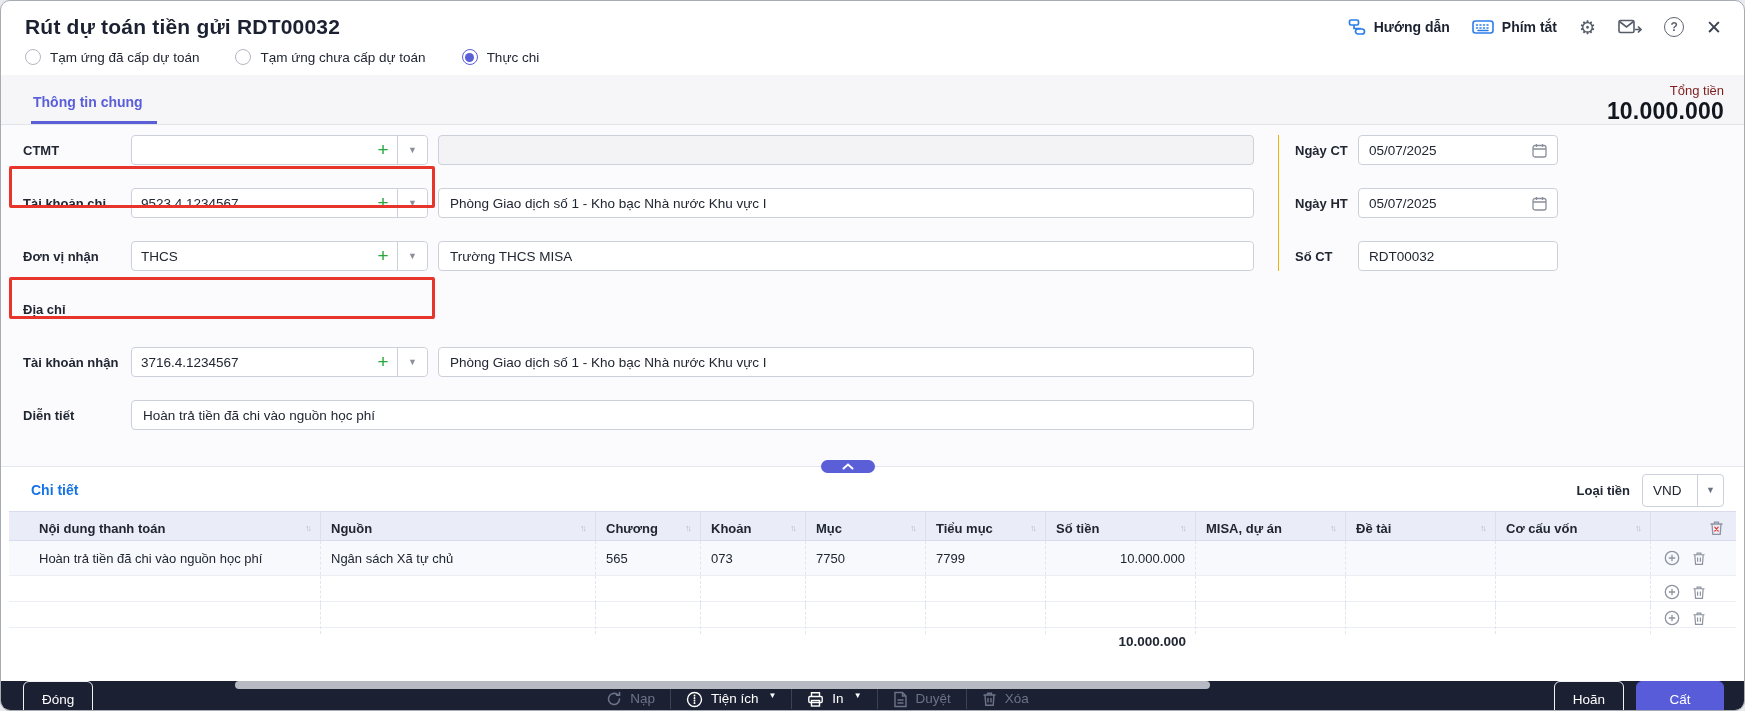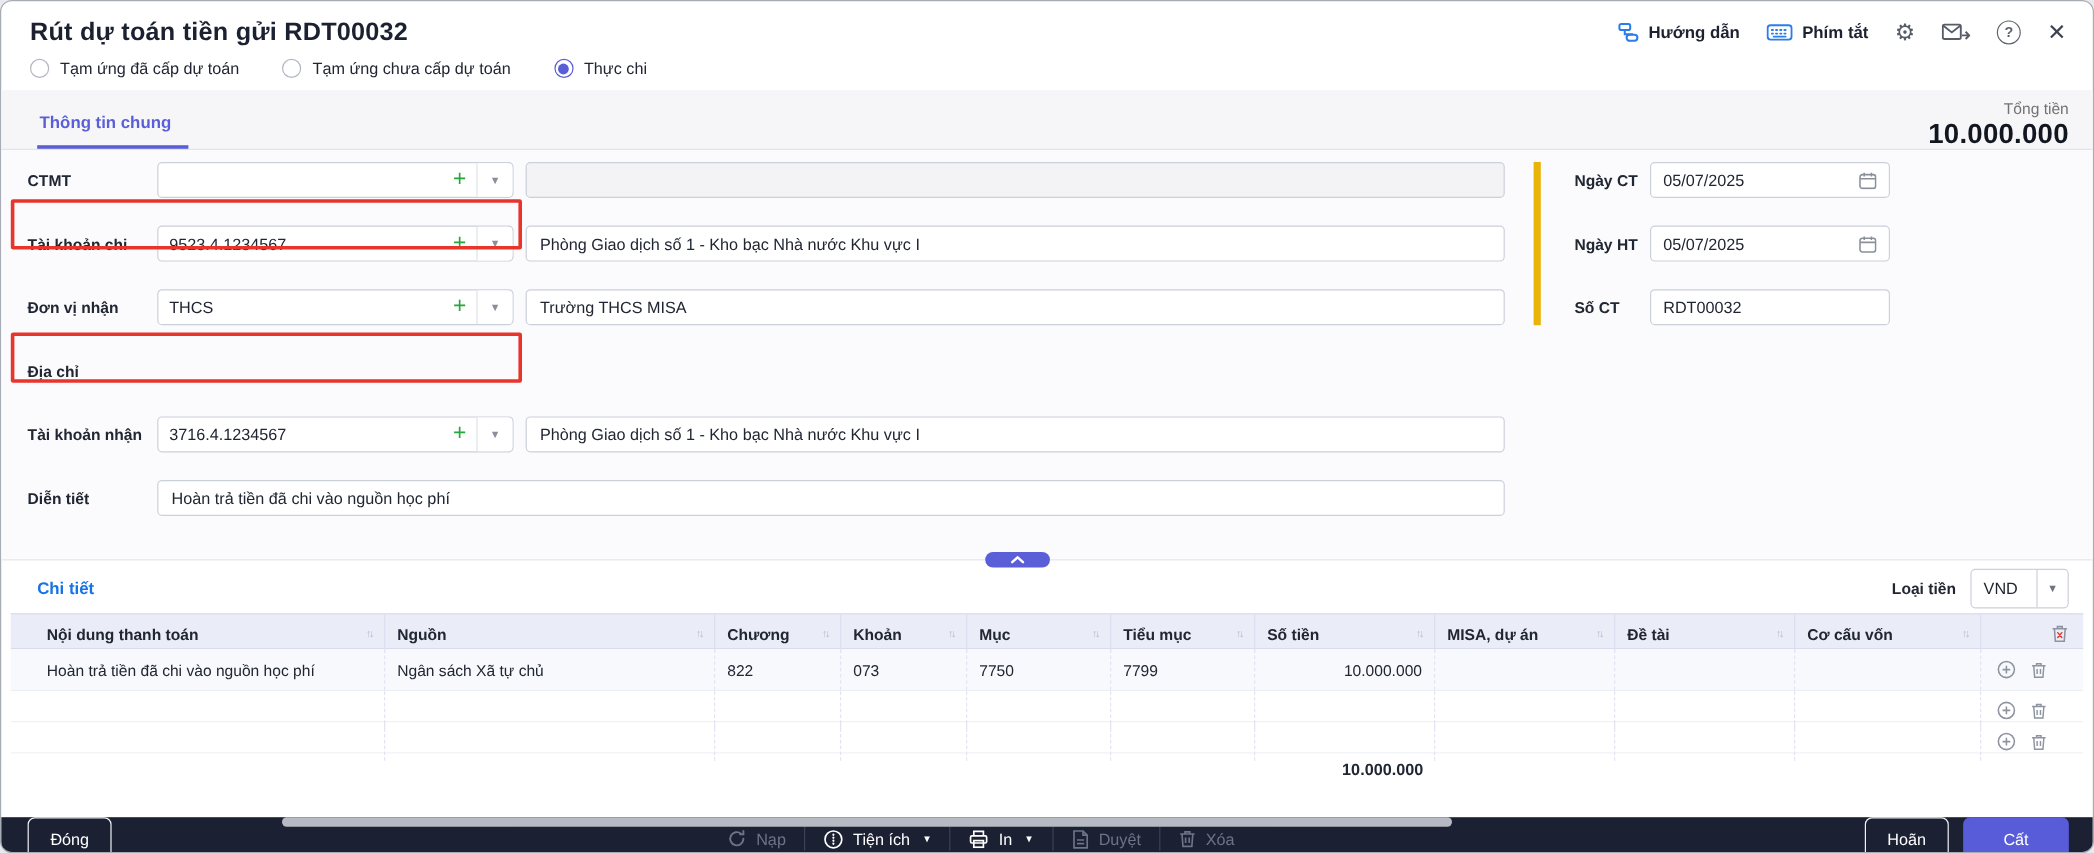--- a/index.html
+++ b/index.html
@@ -23,27 +23,27 @@
   .radio-row{ display:flex; gap:36px; padding:8px 24px 10px; align-items:center;}
   .radio{ display:flex; align-items:center; gap:9px; cursor:pointer; font-size:13.5px; color:#202632;}
   .rdot{ width:16px; height:16px; border-radius:50%; border:1.5px solid #b3b7c2; background:#fff; flex:none;}
   .radio.sel .rdot{ border-color:#5a5fd8; position:relative;}
   .radio.sel .rdot::after{ content:""; position:absolute; inset:2.5px; background:#5a5fd8; border-radius:50%;}
   
   .tab-strip{ background:#f6f6f9; border-bottom:1px solid #e2e4ec; height:58px; display:flex; align-items:stretch; padding:0 20px 0 30px;}
   .tab{ align-self:flex-end; padding:0 14px 11px 2px; font-size:14px; font-weight:bold; color:#5a5fd8;
         border-bottom:3px solid #5a5fd8; cursor:pointer;}
   .total-block{ margin-left:auto; text-align:right; padding-top:8px;}
-  .total-block .tlabel{ font-size:13px; color:#737373; }
+  .total-block .tlabel{ font-size:13px; color:#7f1d1d; }
   .total-block .tvalue{ font-size:23px; font-weight:bold; color:#11161f; line-height:1.15; letter-spacing:.2px;}
   
   .form-section{ position:relative; background:#fbfbfd; padding:10px 0 36px; border-bottom:1px solid #e5e7ef;}
   .form-cols{ display:flex; align-items:flex-start;}
   .form-left{ width:1277px; flex:none;}
-  .form-right{ flex:1; border-left:6px solid #eab308; padding-left:16px;}
+  .form-right{ flex:1; border-left:1px solid #eab308; padding-left:4px;}
   .frow{ height:30px; display:flex; align-items:center; margin-bottom:23px;}
   .frow:last-child{ margin-bottom:0;}
   .flabel{ width:130px; padding-left:22px; font-weight:bold; font-size:13px; color:#202632; flex:none;}
   .combo{ width:297px; height:30px; border:1px solid #ccd0da; border-radius:4px; background:#fff; display:flex; align-items:stretch; flex:none;}
   .combo .cval{ flex:1; display:flex; align-items:center; padding:0 9px; font-size:13.5px; color:#202632;}
   .combo .cplus{ width:28px; display:flex; align-items:center; justify-content:center; color:#27a73c; font-size:19px; font-weight:400; cursor:pointer;}
   .combo .ccaret{ width:30px; border-left:1px solid #ccd0da; display:flex; align-items:center; justify-content:center;
                   color:#8a8f9b; font-size:9px; cursor:pointer; background:#fff; border-radius:0 4px 4px 0;}
   .descfield{ flex:1; height:30px; margin-left:10px; margin-right:24px; border:1px solid #ccd0da; border-radius:4px;
               background:#fff; display:flex; align-items:center; padding:0 11px; font-size:13.5px; color:#202632;}
@@ -96,21 +96,21 @@
   
   .hscroll{ margin:26px 16px 0; height:8px; background:#ebecf0; border-radius:4px; position:relative;}
   .hscroll .thumb{ position:absolute; left:218px; width:975px; top:0; height:8px; background:#b7bac3; border-radius:4px; cursor:pointer;}
   
   .footer{ margin-top:auto; height:56px; background:#1b2033; display:flex; align-items:center; padding:0 20px 0 22px; color:#fff;}
   .btn{ height:36px; border-radius:6px; display:flex; align-items:center; justify-content:center; padding:0 18px;
         font-size:13.5px; cursor:pointer; user-select:none;}
   .btn.ghost{ border:1px solid #f2f2f5; color:#fff; background:transparent;}
   .btn.solid{ background:#585cd9; color:#fff; border:1px solid #585cd9; min-width:88px;}
   .actions{ flex:1; display:flex; align-items:center; justify-content:center; gap:15px;}
-  .action{ display:flex; align-items:center; gap:8px; font-size:13.5px; cursor:pointer; color:#fff;}
+  .action{ display:flex; align-items:flex-start; gap:8px; font-size:13.5px; cursor:pointer; color:#fff;}
   .action.dim{ color:#6d7388; cursor:default;}
   .action .caret{ font-size:8px; margin-left:2px;}
   .vsep{ width:1px; height:20px; background:#3a4158;}
   .fright{ display:flex; gap:12px; margin-left:12px;}
   svg{ display:block; }
 </style>
 </head>
 <body>
 
 <div class="window">
@@ -338,21 +338,21 @@
               </g>
           </svg>
         </span>
       </div>
     </div>
 
     <div class="trow tbody-row first">
       <div class="cell colA"></div>
       <div class="cell col1">Hoàn trả tiền đã chi vào nguồn học phí</div>
       <div class="cell col2">Ngân sách Xã tự chủ</div>
-      <div class="cell col3">822</div>
+      <div class="cell col3">565</div>
       <div class="cell col4">073</div>
       <div class="cell col5">7750</div>
       <div class="cell col6">7799</div>
       <div class="cell col7 num">10.000.000</div>
       <div class="cell col8"></div>
       <div class="cell col9"></div>
       <div class="cell col10"></div>
       <div class="cell col11 icon-cell">
         <span class="rowicon">
           <svg width="16" height="16" viewBox="0 0 16 16" fill="none" stroke="#8d93a0" stroke-width="1.3">

